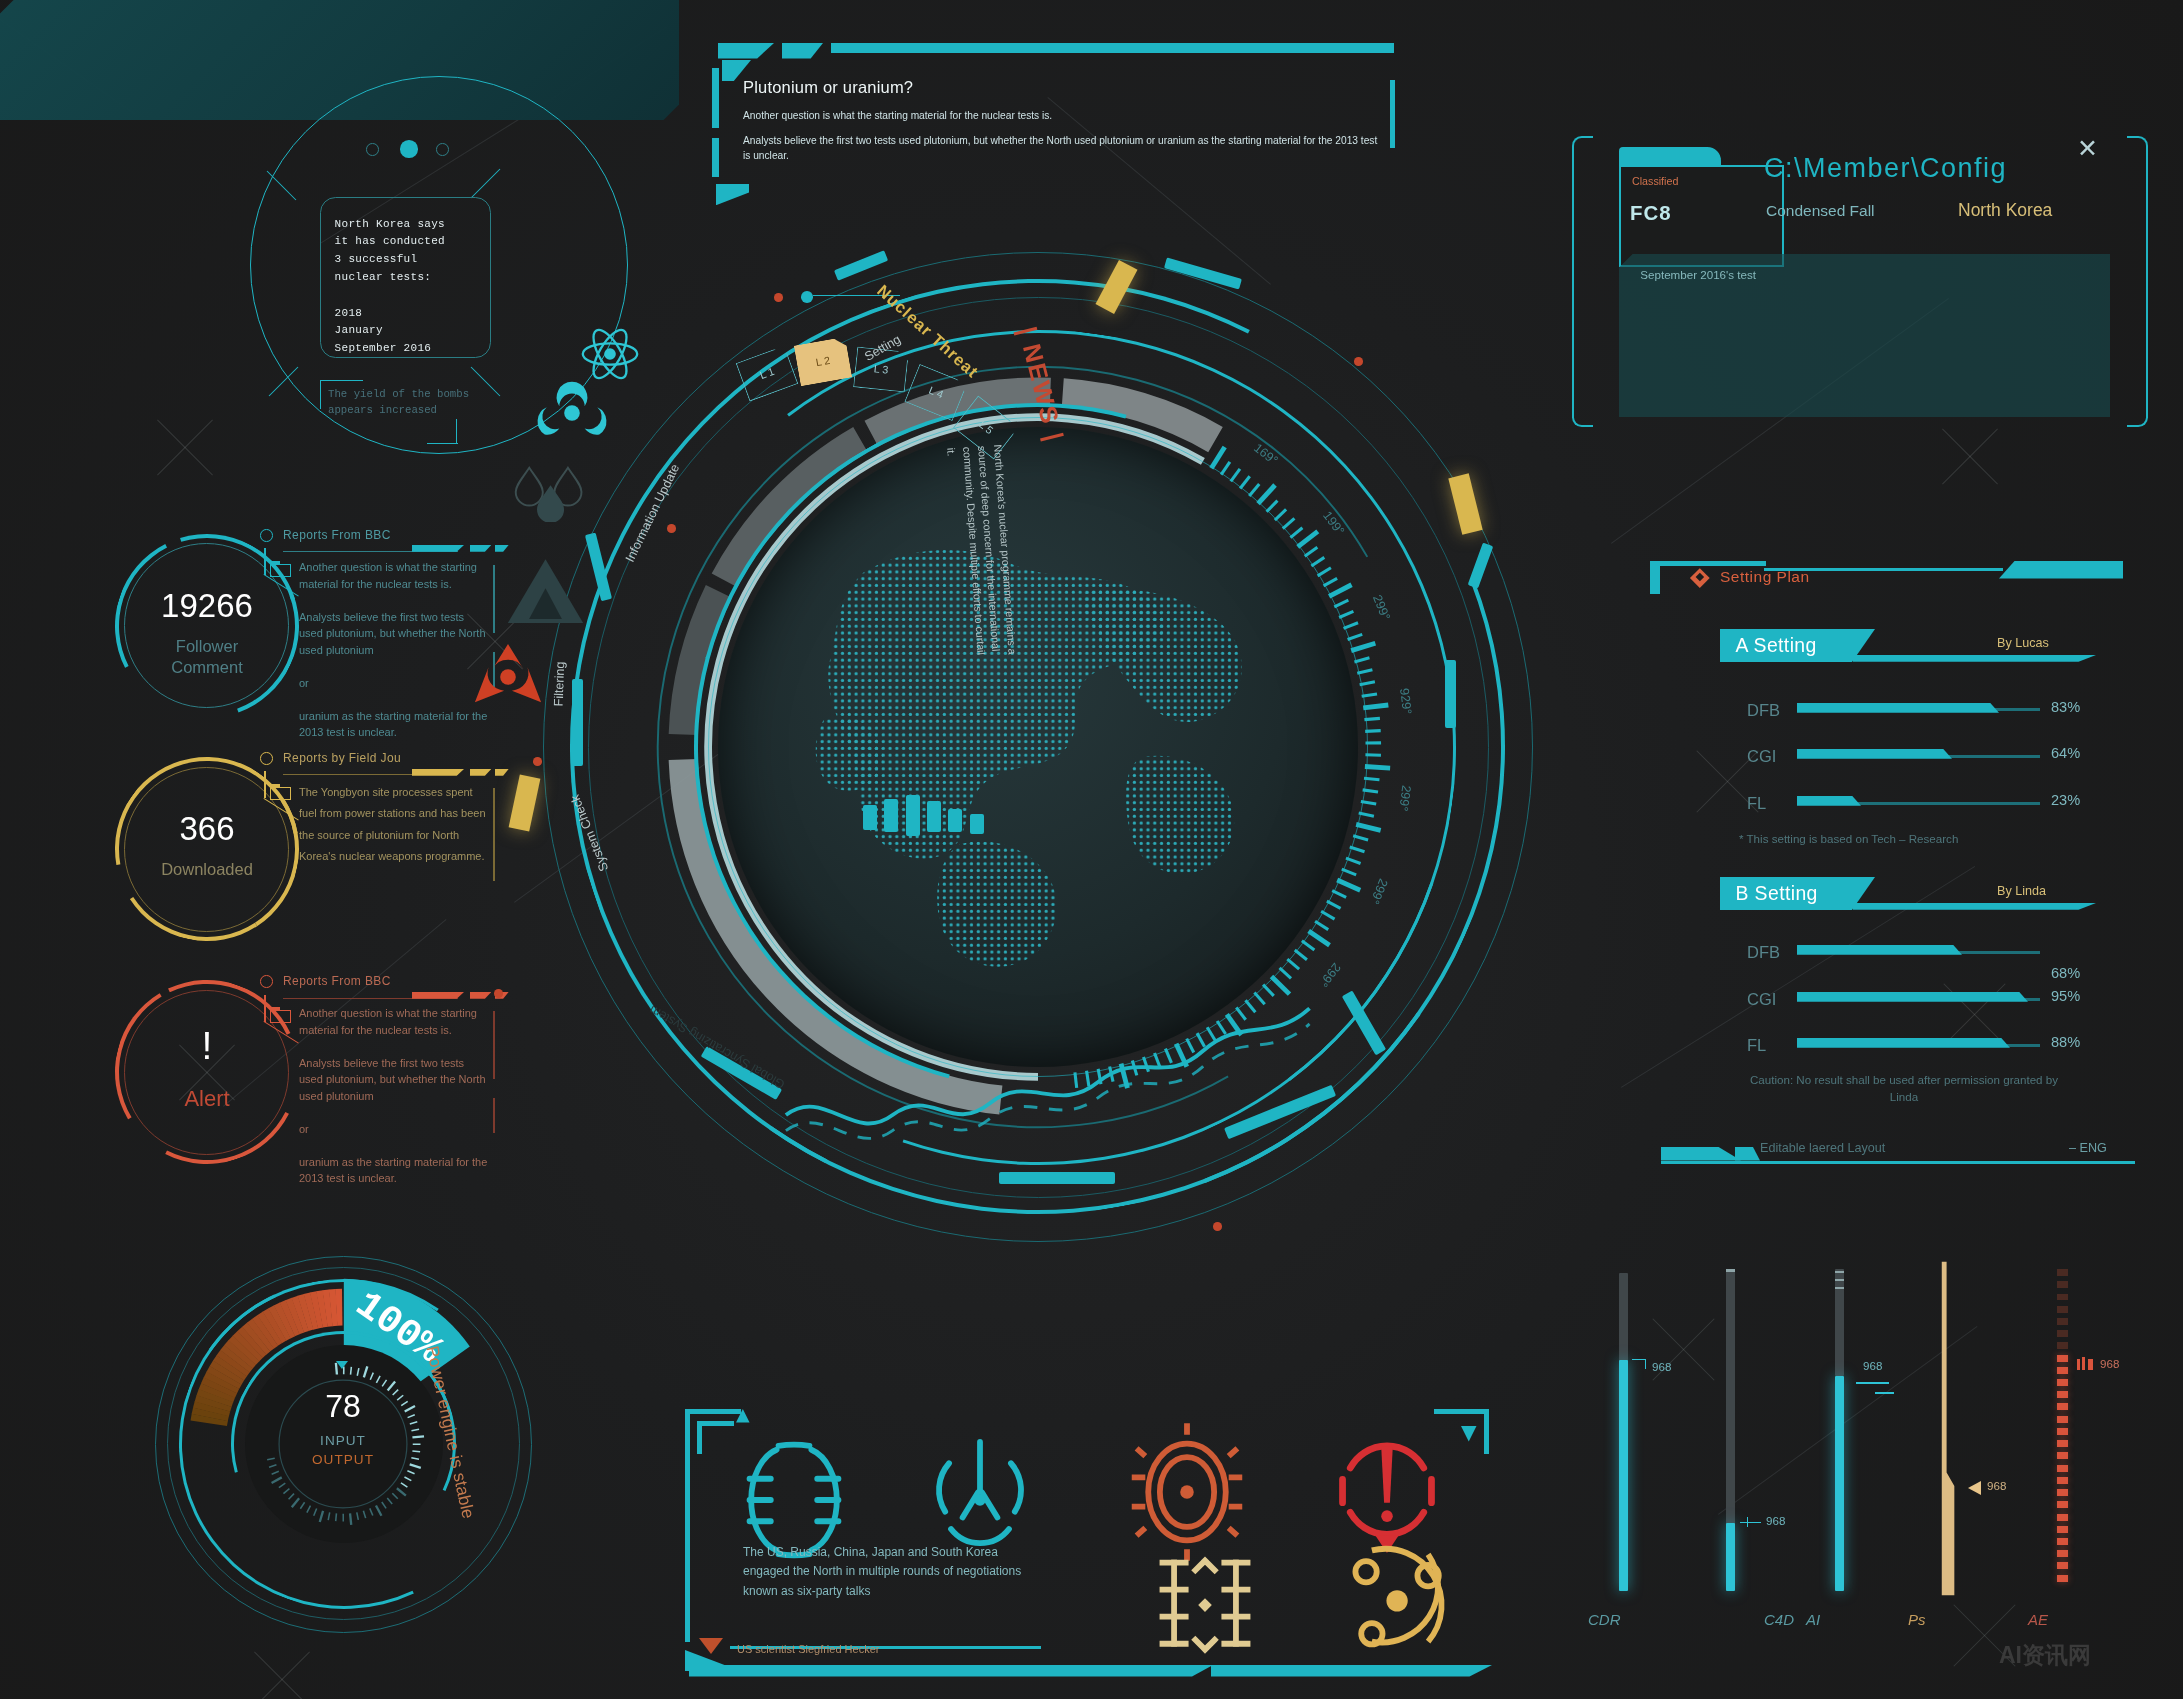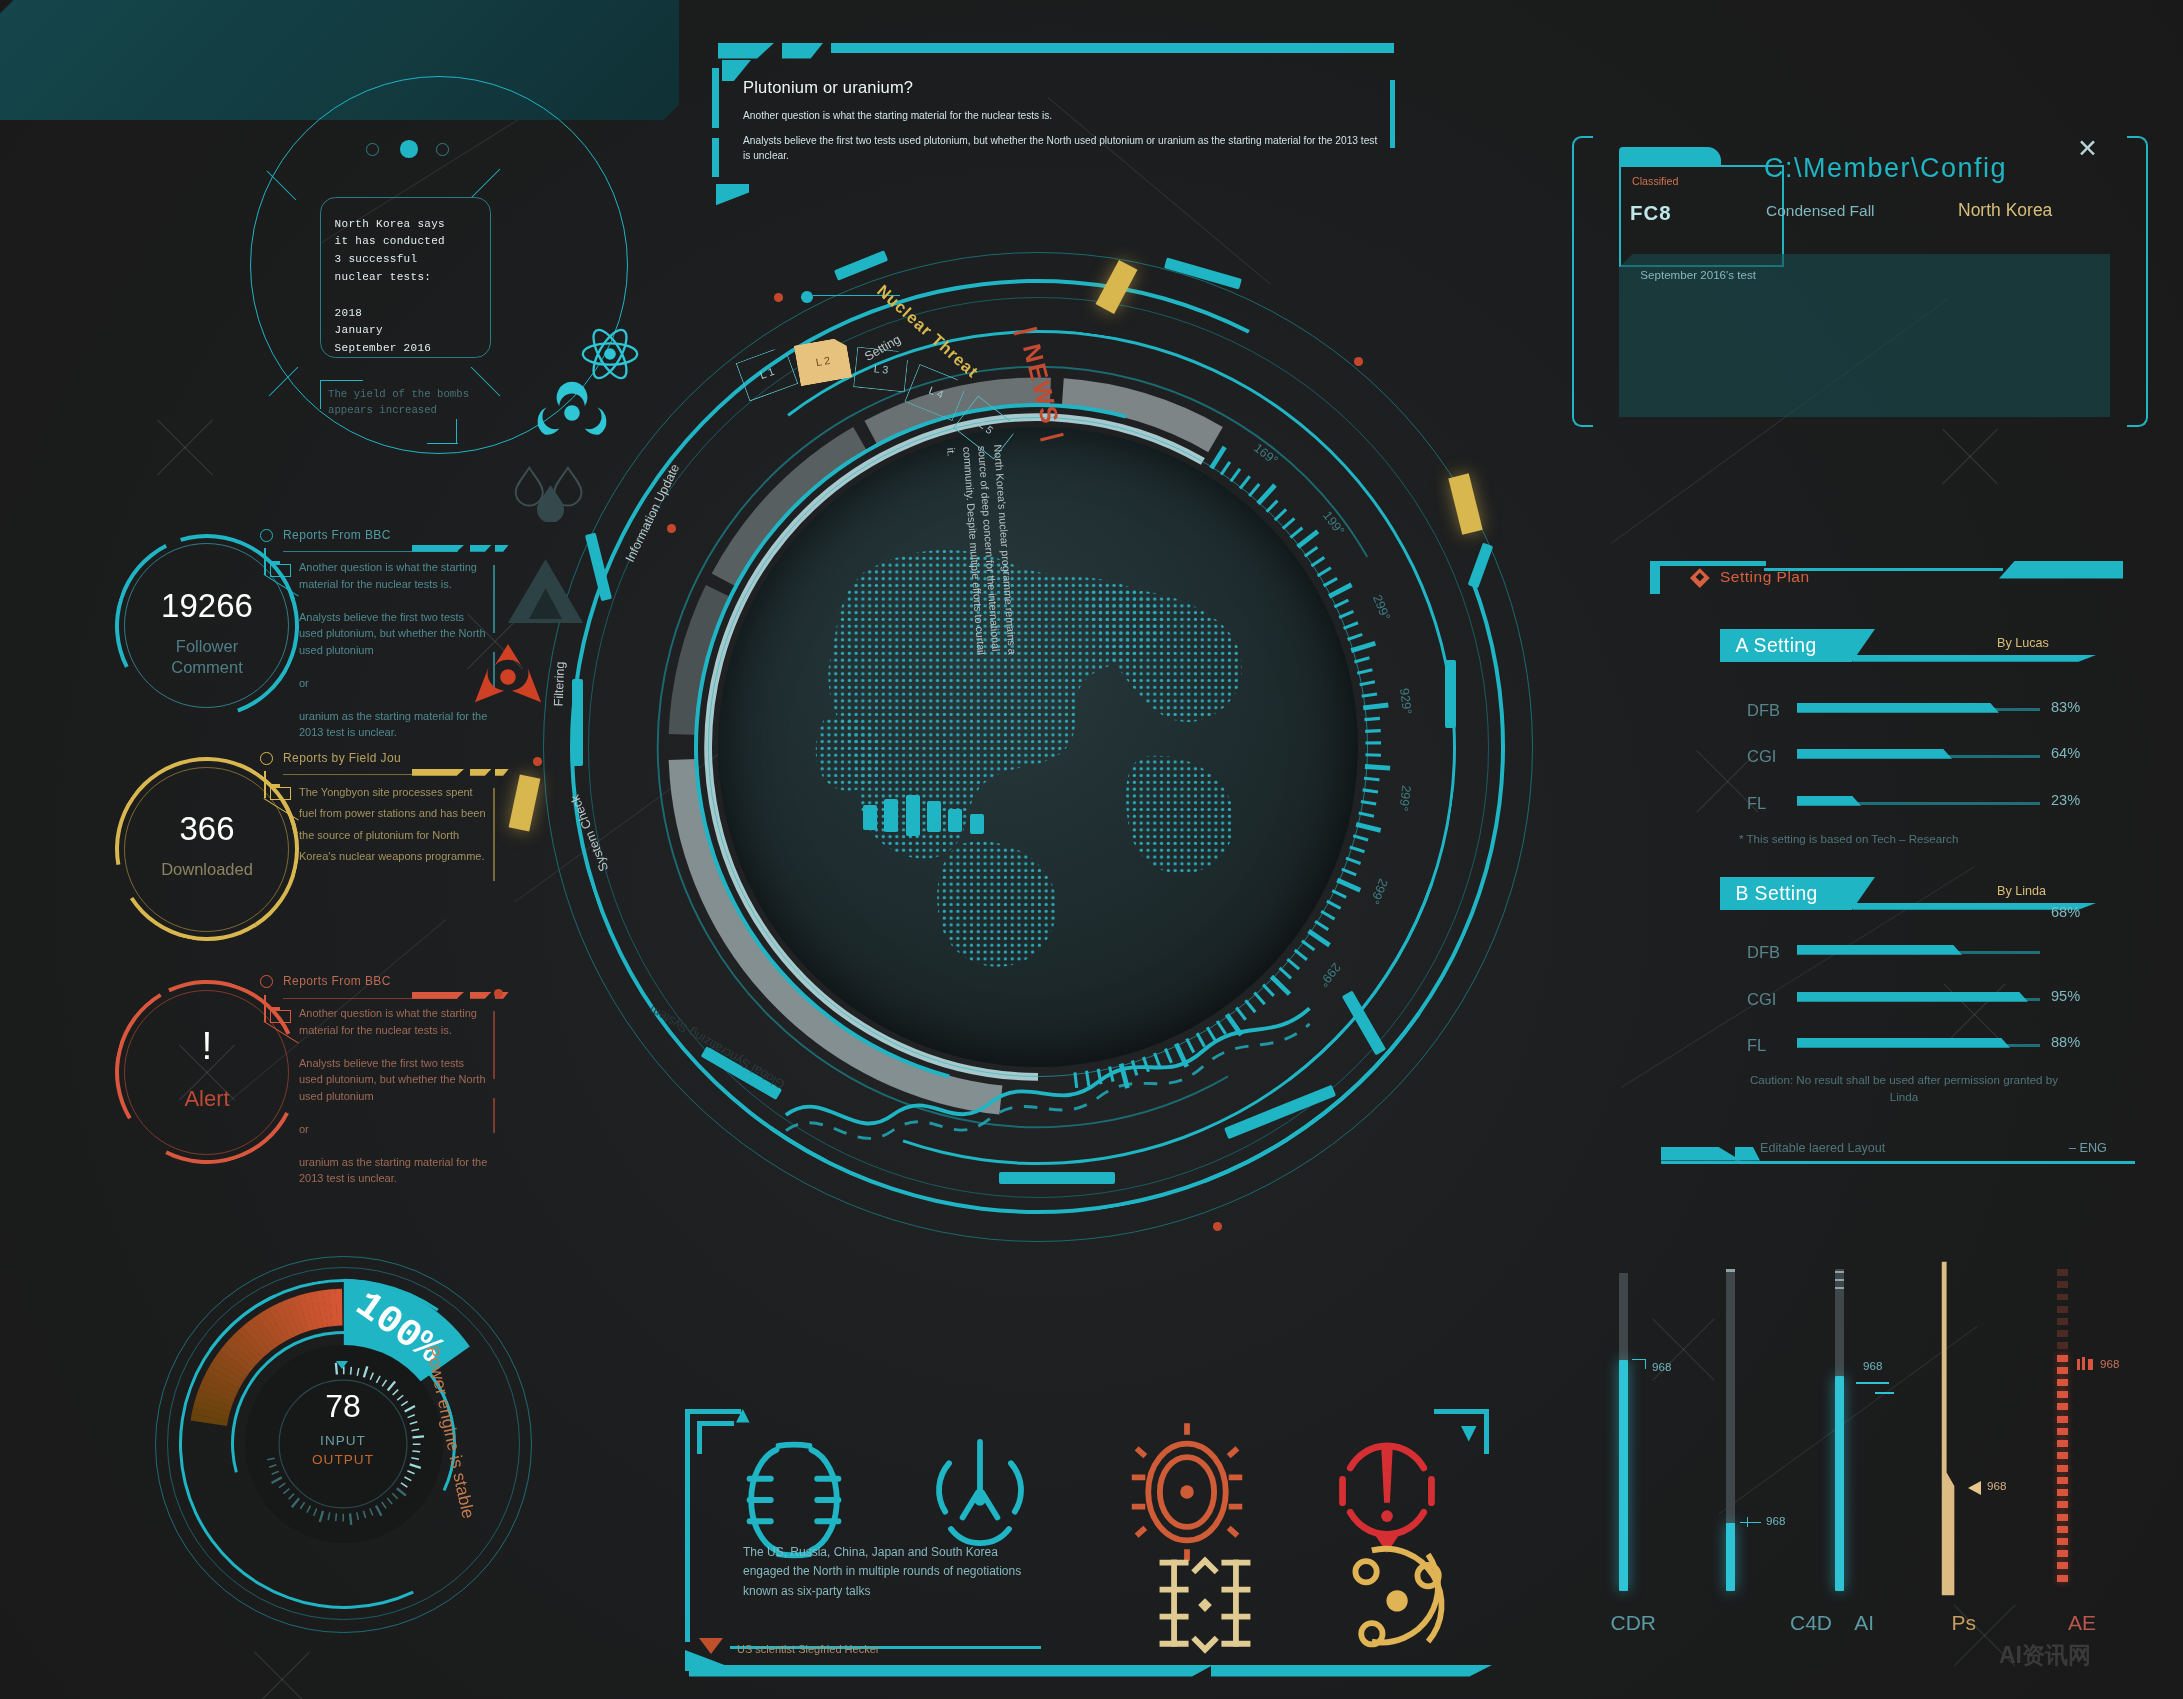--- a/index.html
+++ b/index.html
@@ -101,21 +101,21 @@
   .row-val { position:absolute; font-size:14.6px; color:#7fb9c0; }
   .sp-note { position:absolute; font-size:11.6px; color:#4e757b; line-height:1.5;}
   .foot-bar { position:absolute; height:2.9px; background:#1fb5c4; }
   .foot-chip{ position:absolute; height:13.6px; background:#1fb5c4;
       clip-path:polygon(0 0, 72% 0, 100% 100%, 0 100%); }
   .foot-txt { position:absolute; font-size:12.6px; color:#4e757b; }
 
   
   .vm-track { position:absolute; width:8.7px; background:#40474a; border-radius:1px;}
   .vm-fill  { position:absolute; width:8.7px; border-radius:1px; }
-  .vm-lbl   { position:absolute; font-size:21px; text-align:right; width:68px; }
+  .vm-lbl   { position:absolute; font-size:15px; text-align:left; width:68px;font-style:italic; }
   .vm-val   { position:absolute; font-size:11.6px; }
   .vm-seg   { position:absolute; width:10.7px; height:6.8px; }
   .ip-text { position:absolute; left:743px; top:1543px; width:291px; font-size:12px; line-height:1.62; color:#84b9bf;}
   .ip-credit { position:absolute; left:737px; top:1643px; font-size:11px; color:#b28e6a; }
   .ip-tri { position:absolute; left:699px; top:1638px; width:0;height:0;
       border-left:12.6px solid transparent;border-right:12.6px solid transparent;border-top:16.5px solid #c0502c;}
 
   
   #globe { position:absolute; left:543px; top:252px; width:990px; height:990px; }
   .gring { position:absolute; border-radius:50%; }
@@ -690,21 +690,21 @@
   <div class="row-val" style="left:2051px;top:792px">23%</div>
   <div class="sp-note" style="left:1739px;top:830px;width:330px">*   This setting is based on Tech – Research</div>
 
   <div class="grp-tag" style="left:1720px;top:877px;width:155px">B Setting</div>
   <div class="grp-bar" style="left:1853px;top:903px;width:243px"></div>
   <div class="grp-by" style="left:1997px;top:884px">By Linda</div>
 
   <div class="row-lbl" style="left:1747px;top:943px">DFB</div>
   <div class="bar-track" style="left:1797px;top:951px;width:243px"></div>
   <div class="bar-fill" style="left:1797px;top:945px;width:165px"></div>
-  <div class="row-val" style="left:2051px;top:904px">68%</div>
+  <div class="row-val" style="left:2051px;top:965px">68%</div>
 
   <div class="row-lbl" style="left:1747px;top:990px">CGI</div>
   <div class="bar-track" style="left:1797px;top:998px;width:243px"></div>
   <div class="bar-fill" style="left:1797px;top:992px;width:231px"></div>
   <div class="row-val" style="left:2051px;top:988px">95%</div>
 
   <div class="row-lbl" style="left:1747px;top:1036px">FL</div>
   <div class="bar-track" style="left:1797px;top:1044px;width:243px"></div>
   <div class="bar-fill" style="left:1797px;top:1038px;width:213px"></div>
   <div class="row-val" style="left:2051px;top:1034px">88%</div>

